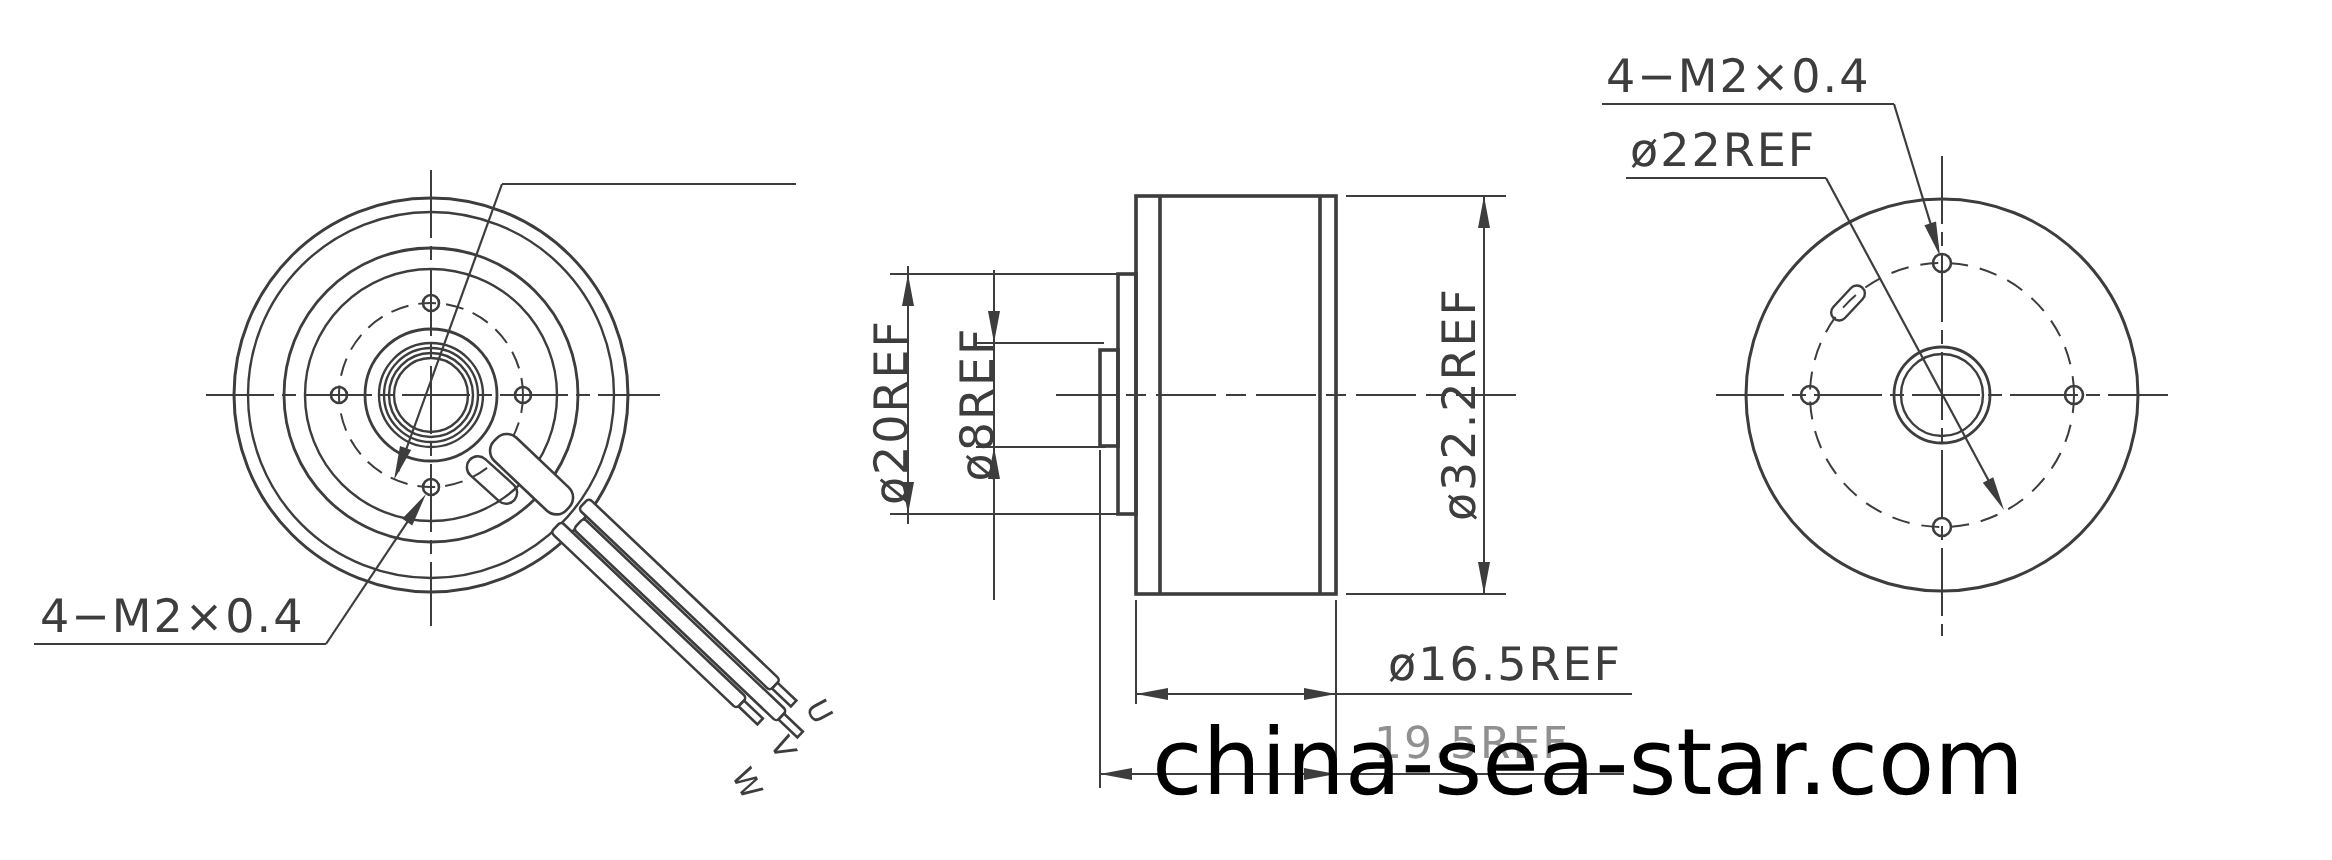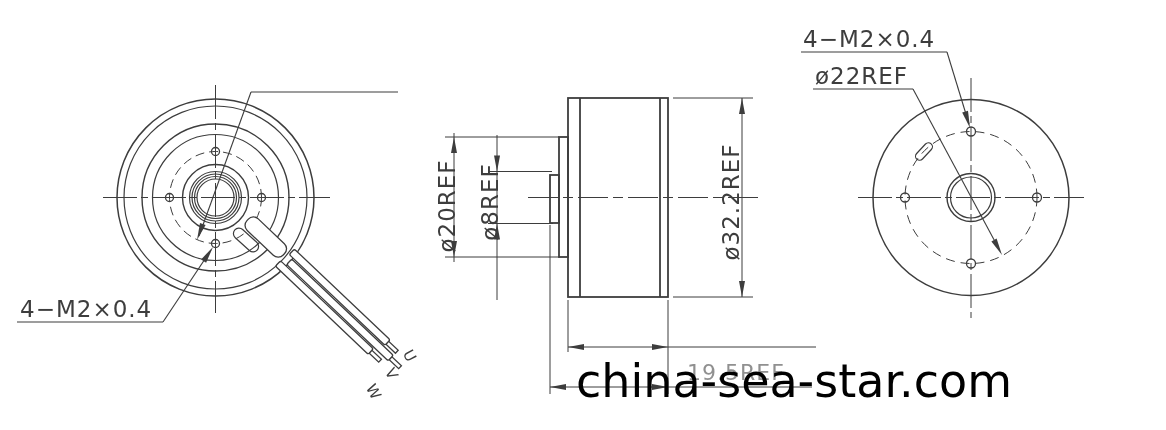--- a/index.html
+++ b/index.html
@@ -165,20 +165,21 @@
       <polygon points="1002,255 991.4,241.4 996.6,238.6" fill="#3d3d3d" stroke="none"></polygon>
     </g>
   </g>
 </svg>
 
 <span class="lbl" style="left:20px;top:298px;">4−M2×0.4</span>
 
 <span class="lbl rot" style="left:447px;top:206px;">ø20REF</span>
 <span class="lbl rot" style="left:490px;top:202px;">ø8REF</span>
 <span class="lbl rot" style="left:731px;top:202px;">ø32.2REF</span>
+<span class="lbl" style="left:694px;top:322px;">ø16.5REF</span>
 <span class="lbl faded" style="left:687px;top:362px;">19.5REF</span>
 
 <span class="lbl" style="left:803px;top:28px;">4−M2×0.4</span>
 <span class="lbl" style="left:815px;top:65px;">ø22REF</span>
 
 <span class="wirelbl" style="left:409px;top:356px;">U</span>
 <span class="wirelbl" style="left:391px;top:374px;">V</span>
 <span class="wirelbl" style="left:373px;top:392px;">W</span>
 
 <span class="watermark">china-sea-star.com</span>

